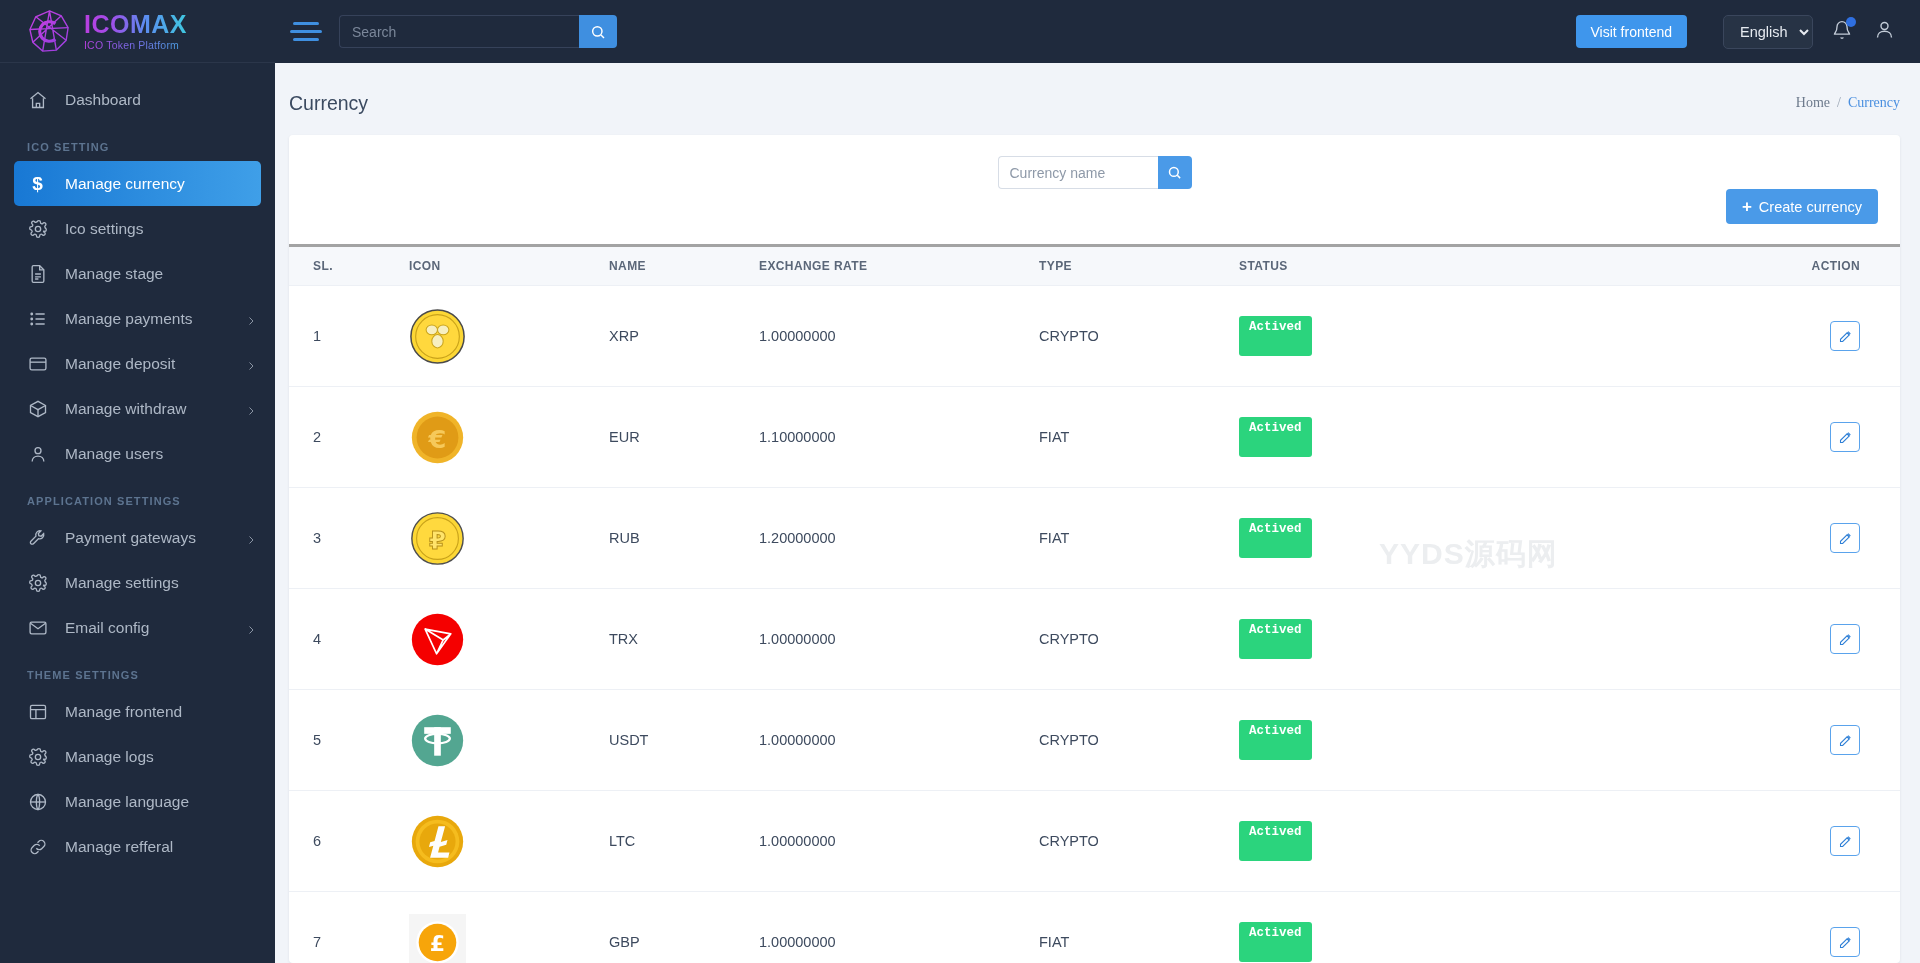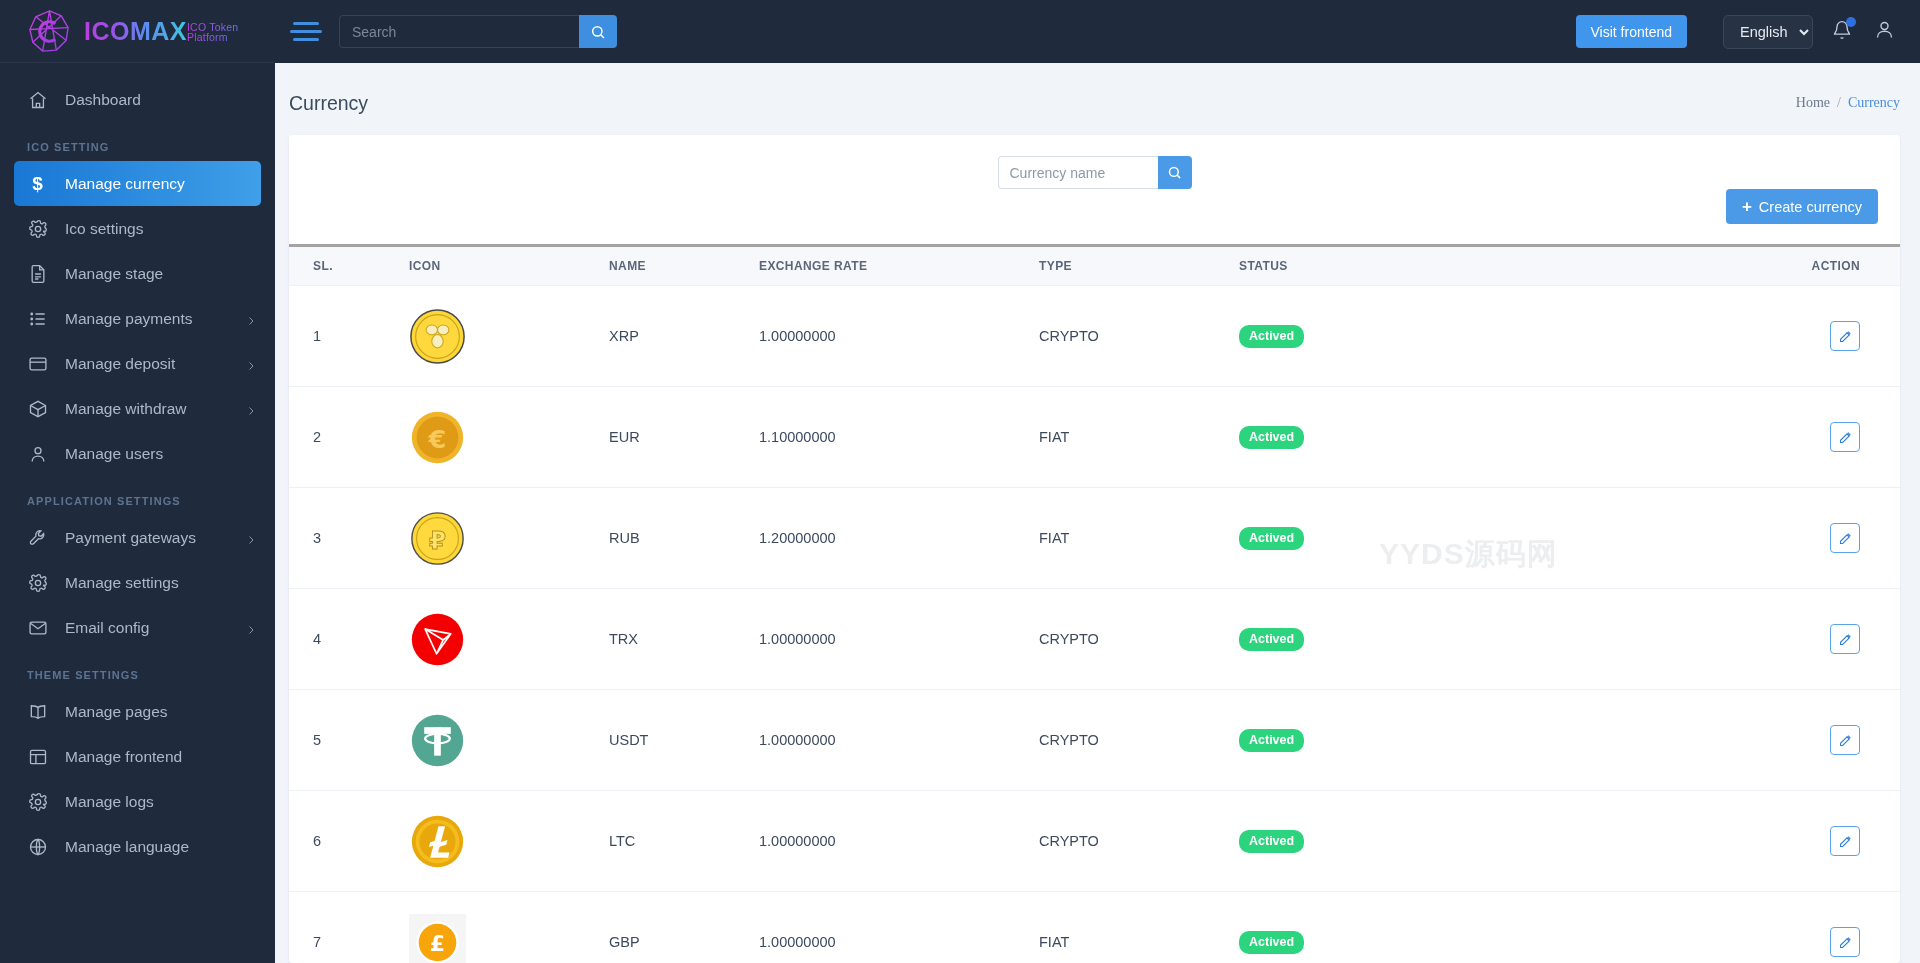--- a/index.html
+++ b/index.html
@@ -18,21 +18,21 @@
     overflow: hidden;
     position: relative;
   }
   .brand {
     height: 63px; display: flex; align-items: center;
     padding-left: 26px; gap: 11px;
     border-bottom: 1px solid #2a3purple;
     border-bottom: 1px solid #2b364a;
   }
   .brand-logo { width: 47px; height: 47px; flex: 0 0 47px; }
-  .brand-text { display: flex; flex-direction: row; line-height: 1; }
+  .brand-text { display: flex; flex-direction: column; line-height: 1; }
   .brand-title {
     font-size: 25px; font-weight: bold; letter-spacing: .5px;
     background: linear-gradient(90deg, #b93fe0 0%, #a24ce8 25%, #5b8df0 60%, #3fc9e0 100%);
     -webkit-background-clip: text; background-clip: text;
     -webkit-text-fill-color: transparent; color: #7a6ae0;
   }
   .brand-sub {
     font-size: 10.5px; margin-top: 3px; letter-spacing: .2px;
     background: linear-gradient(90deg, #b93fe0 0%, #7a6ae8 45%, #46a8e6 100%);
     -webkit-background-clip: text; background-clip: text;
@@ -168,21 +168,21 @@
   .c-rate { width: 280px; }
   .c-type { width: 200px; }
   .c-status { width: 300px; margin-left: 48px; }
   .c-action { text-align: right; padding-right: 40px !important; }
   thead .c-action { text-align: right; padding-right: 40px; }
   .coin-box { width: 57px; height: 57px; display: flex; align-items: center; justify-content: center; }
   .coin-box.grey { background: #f5f5f5; }
 
   .badge {
     display: inline-block; background: #2bd47d; color: #fff;
-    font-size: 12.5px; padding: 4px 10px 5px; border-radius: 10px; font-weight: bold;
+    font-size: 12.5px; padding: 4px 10px 22px; border-radius: 3px; font-weight: bold; font-family: Liberation Mono, monospace;
   }
   .editbtn {
     width: 30px; height: 30px; border: 1px solid #5aa3ec; border-radius: 4px;
     background: #fff; display: inline-flex; align-items: center; justify-content: center;
     cursor: pointer;
   }
   .editbtn svg { width: 15px; height: 15px; stroke: #2e7fd6; fill: none; stroke-width: 1.7; }
 
   
   .watermark {
@@ -332,29 +332,20 @@
           </span>
           <span class="lbl">Email config</span>
           <span class="chev"><svg viewBox="0 0 24 24">
               <path d="M9 5l7 7-7 7"></path>
             </svg></span>
         </div>
         <div class="nav-section">THEME SETTINGS</div>
         <div class="nav-item">
           <span class="ico">
             <svg viewBox="0 0 24 24">
-              <path d="M12 6.5C10.3 5 7.8 4.5 4 4.5v13c3.8 0 6.3.5 8 2 1.7-1.5 4.2-2 8-2v-13c-3.8 0-6.3.5-8 2z"></path>
-              <path d="M12 6.5v13"></path>
-            </svg>
-          </span>
-          <span class="lbl">Manage pages</span>
-        </div>
-        <div class="nav-item">
-          <span class="ico">
-            <svg viewBox="0 0 24 24">
               <rect x="3" y="4" width="18" height="16" rx="1.8"></rect>
               <path d="M3 9.2h18M9.5 9.2V20"></path>
             </svg>
           </span>
           <span class="lbl">Manage frontend</span>
         </div>
         <div class="nav-item">
           <span class="ico">
             <svg viewBox="0 0 24 24">
               <circle cx="12" cy="12" r="3.2"></circle>
@@ -365,20 +356,29 @@
         </div>
         <div class="nav-item">
           <span class="ico">
             <svg viewBox="0 0 24 24">
               <circle cx="12" cy="12" r="9"></circle>
               <path d="M3 12h18"></path>
               <path d="M12 3c2.6 2.8 2.6 15.2 0 18-2.6-2.8-2.6-15.2 0-18z"></path>
             </svg>
           </span>
           <span class="lbl">Manage language</span>
+        </div>
+        <div class="nav-item">
+          <span class="ico">
+            <svg viewBox="0 0 24 24">
+              <path d="M10 13.5a4.3 4.3 0 0 0 6.4.5l2.6-2.6a4.3 4.3 0 0 0-6.1-6.1L11.4 6.8"></path>
+              <path d="M14 10.5a4.3 4.3 0 0 0-6.4-.5L5 12.6a4.3 4.3 0 0 0 6.1 6.1l1.5-1.5"></path>
+            </svg>
+          </span>
+          <span class="lbl">Manage refferal</span>
         </div>
       </nav>
   </aside>
 
   <div class="main">
 
     <header class="topbar">
       <div class="hamburger">
         <span></span>
           <span></span>

